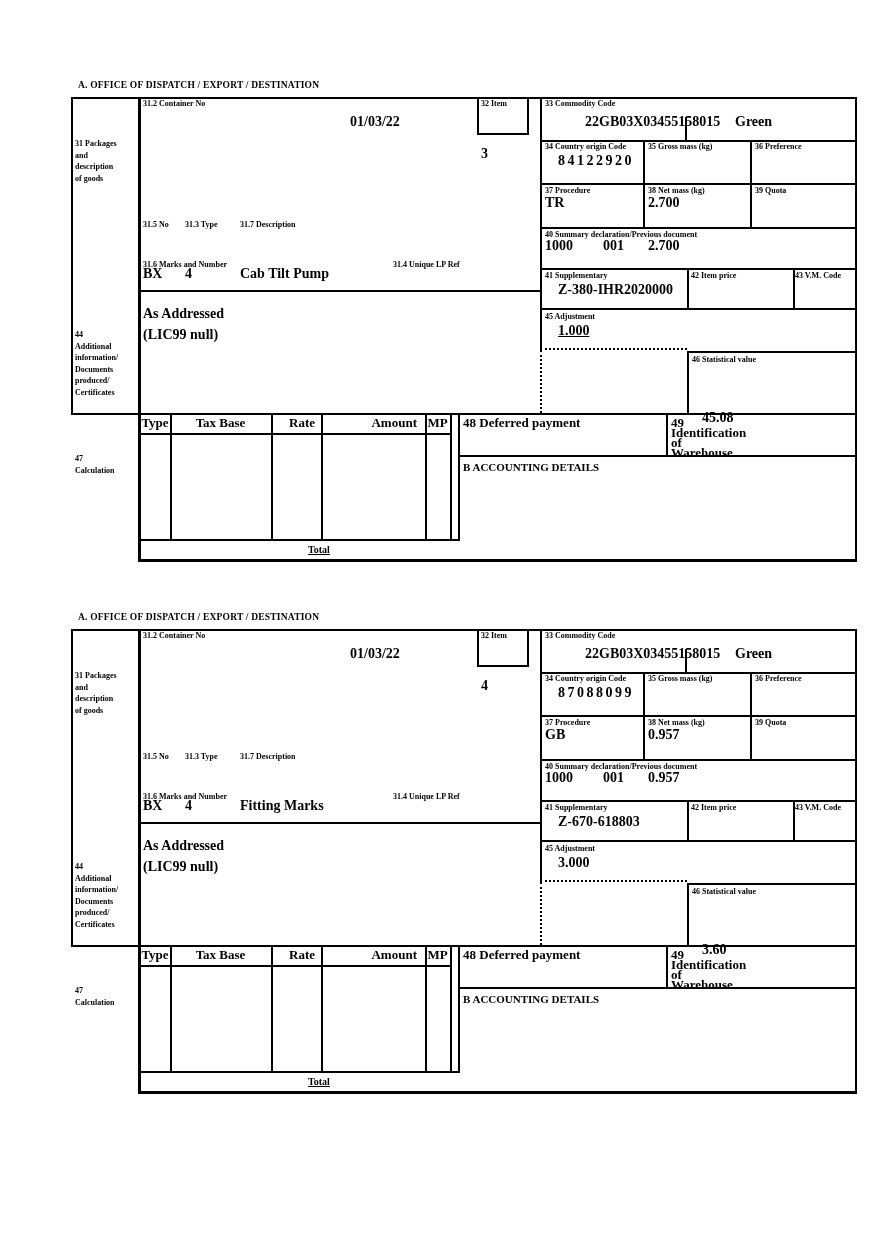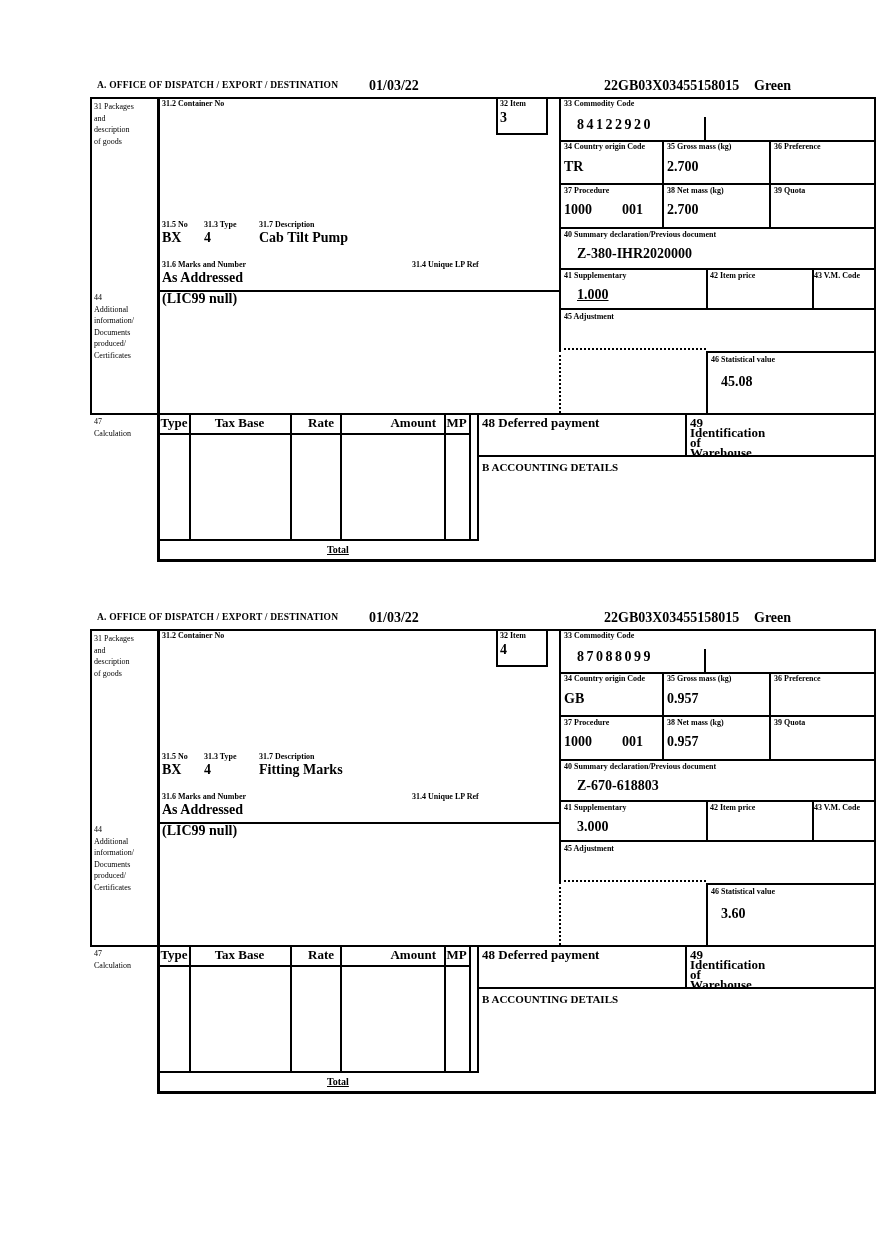--- a/index.html
+++ b/index.html
@@ -1,30 +1,30 @@
 <!DOCTYPE html>
 <html><head>
 <meta charset="utf-8">
 <style>
   html,body{margin:0;padding:0;}
   body{
     width:882px;height:1250px;background:#ffffff;color:#000;
     font-family:"Liberation Serif", serif;position:relative;overflow:hidden;
   }
-  .blk{position:absolute;left:90px;width:661px;height:484px;}
+  .blk{position:absolute;left:71px;width:661px;height:484px;}
   .h{position:absolute;background:#000;height:2px;}
   .h3{position:absolute;background:#000;height:3px;}
   .v{position:absolute;background:#000;width:2px;}
   .v3{position:absolute;background:#000;width:3px;}
   .dh{position:absolute;border-top:2px dotted #000;height:0;}
   .dv{position:absolute;border-left:2px dotted #000;width:0;}
   .lbl{position:absolute;font-size:8px;font-weight:bold;white-space:nowrap;line-height:10px;}
-  .coll{position:absolute;font-size:8px;font-weight:normal;line-height:11.5px;}
+  .coll{position:absolute;font-size:8px;font-weight:bold;line-height:11.5px;margin-top:37px;}
   .coll div{white-space:nowrap;}
-  .val{position:absolute;font-size:14px;font-weight:bold;white-space:nowrap;line-height:15px;}
+  .val{position:absolute;font-size:14px;font-weight:bold;white-space:nowrap;line-height:15px;margin-top:36px;}
   .code{letter-spacing:2.5px;}
   .hdrA{position:absolute;font-size:9.5px;font-weight:bold;letter-spacing:.2px;white-space:nowrap;}
   .th{position:absolute;font-size:13px;font-weight:bold;line-height:10px;}
   .tc{text-align:center;} .tr{text-align:right;}
   .bat{position:absolute;font-size:11px;font-weight:bold;white-space:nowrap;}
   .tot{position:absolute;font-size:10px;font-weight:bold;text-decoration:underline;}
   .box32{position:absolute;border-left:2px solid #000;border-right:2px solid #000;border-bottom:2px solid #000;}
 </style>
 </head>
 <body>

